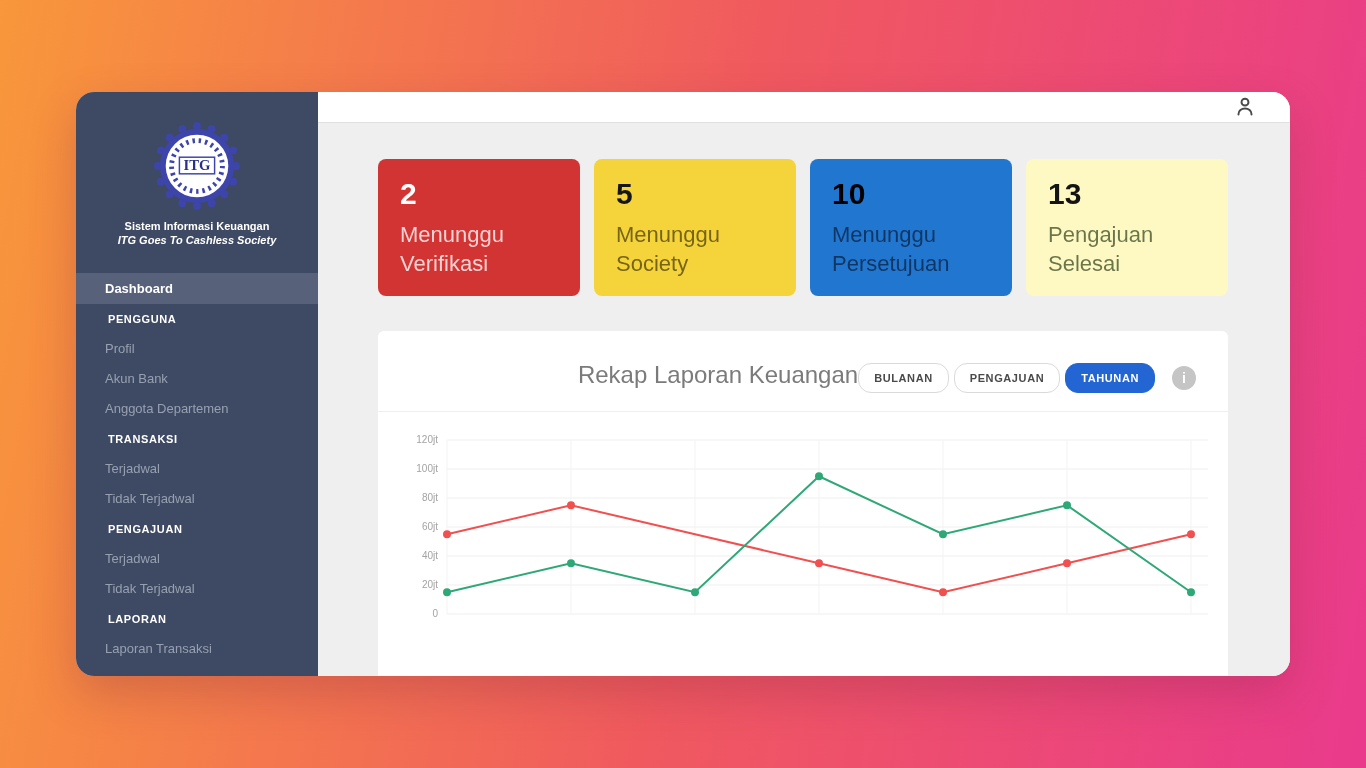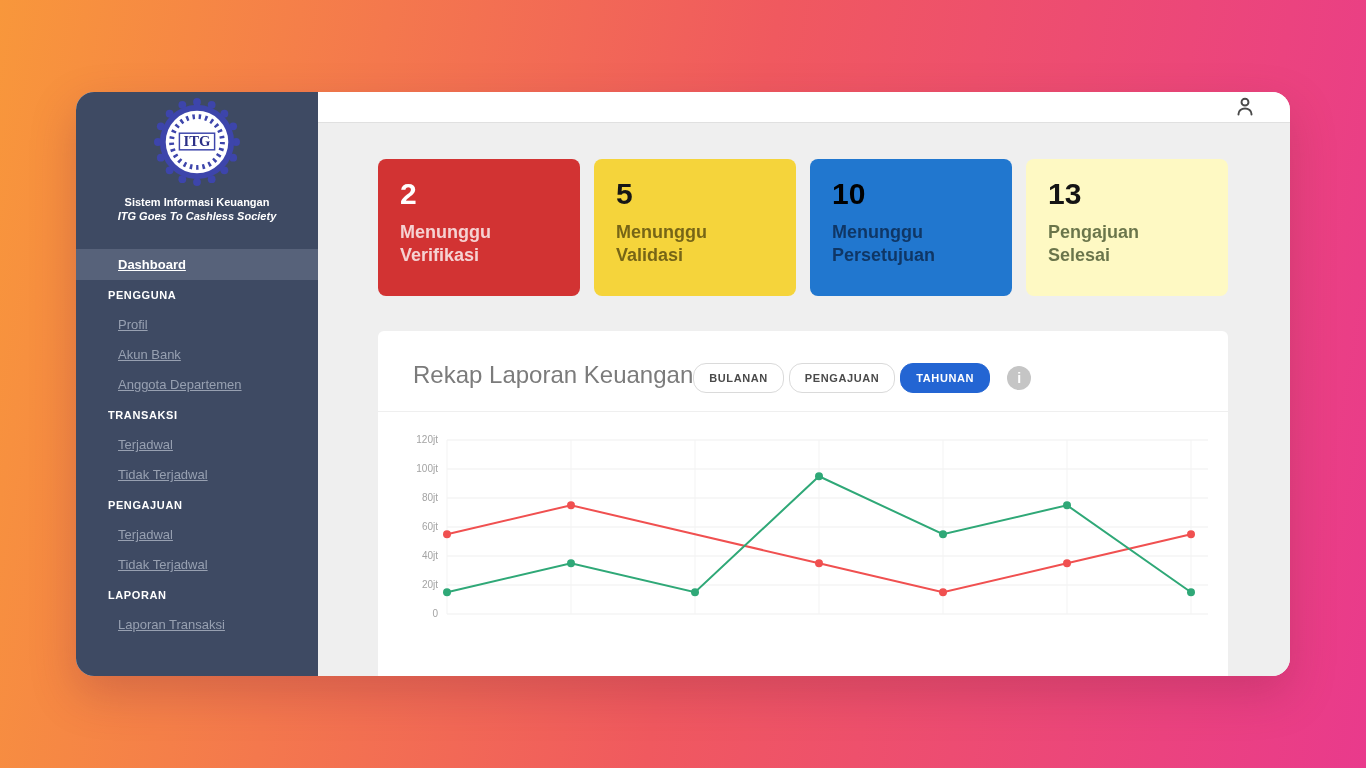--- a/index.html
+++ b/index.html
@@ -6,50 +6,50 @@
   html,body { width:1366px; height:768px; overflow:hidden;
     font-family:"Liberation Sans", sans-serif; }
   body { background:linear-gradient(100deg,#F8973B 0%,#F0595F 52%,#E93A8C 100%); position:relative; }
 
   .app { position:absolute; left:76px; top:92px; width:1214px; height:584px;
     border-radius:18px; overflow:hidden; background:#EFEFEF; display:flex;
     box-shadow:0 18px 45px rgba(120,30,60,.25); }
 
   
   .sidebar { width:242px; min-width:242px; background:#3E4A63; color:#fff; display:flex; flex-direction:column; }
-  .side-logo { padding-top:6px; display:flex; flex-direction:column; align-items:center; }
+  .side-logo { padding-top:30px; display:flex; flex-direction:column; align-items:center; }
   .logo-badge { width:88px; height:88px; }
   .side-title { margin-top:10px; text-align:center; font-size:11px; font-weight:bold; line-height:1.25; color:#fff; }
   .side-title .l2 { font-style:italic; }
   .nav { margin-top:26px; }
   .nav-row { height:30px; display:flex; align-items:center; font-size:13px; }
-  .nav-item { padding-left:42px; color:#97A0B1; cursor:pointer; width:100%; height:100%; display:flex; align-items:center;text-decoration:underline; }
+  .nav-item { padding-left:29px; color:#97A0B1; cursor:pointer; width:100%; height:100%; display:flex; align-items:center; }
   .nav-item.active { background:#57627A; color:#fff; font-weight:bold; height:31px; }
   .nav-section { padding-left:32px; color:#FFFFFF; font-weight:bold; font-size:11px; letter-spacing:.6px; }
 
   
   .main { flex:1; display:flex; flex-direction:column; }
   .topbar { height:65px; background:#fff; border-bottom:1px solid #E0E0E0;
     display:flex; align-items:center; justify-content:flex-end; padding-right:30px; }
   .user-btn { width:30px; height:30px; display:flex; align-items:center; justify-content:center; cursor:pointer; }
 
   .content { flex:1; background:#EFEFEF; padding:36px 60px 0 60px; }
 
   .stat-row { display:flex; gap:14px; }
   .stat-card { width:202px; height:137px; border-radius:8px; padding:18px 22px; }
   .stat-value { font-size:30px; font-weight:bold; margin-bottom:10px; }
-  .stat-label { font-size:18px; line-height:1.3; font-weight:700; }
+  .stat-label { font-size:22px; line-height:1.3; font-weight:400; }
   .c-red   { background:#D23333; } .c-red .stat-value{ color:#fff; } .c-red .stat-label{ color:rgba(255,255,255,.78); }
   .c-yellow{ background:#F5D43B; } .c-yellow .stat-value{ color:#161616; } .c-yellow .stat-label{ color:rgba(40,32,0,.62); }
   .c-blue  { background:#2177CF; } .c-blue .stat-value{ color:#000000; } .c-blue .stat-label{ color:rgba(5,15,35,.62); }
   .c-green { background:#7CB342; } .c-green .stat-value{ color:#141414; } .c-green .stat-label{ color:rgba(15,35,0,.62); }
 
   .report-card { margin-top:35px; width:850px; height:420px; background:#fff; border-radius:6px; }
-  .report-head { display:flex; justify-content:flex-start; align-items:flex-start;
-    padding:28px 32px 18px 35px; border-bottom:1px solid #EFEFEF; }
+  .report-head { display:flex; justify-content:flex-end; align-items:flex-start;
+    padding:28px 32px 18px 20px; border-bottom:1px solid #EFEFEF; }
   .report-title { font-size:24px; color:#7B7B7B; font-weight:500; line-height:1.35; max-width:310px; }
   .report-controls { display:flex; align-items:center; gap:5px; margin-top:4px; }
   .pbtn { height:30px; padding:0 15px; font-family:"Liberation Sans",sans-serif; font-size:11px; font-weight:bold;
     letter-spacing:.6px; color:#4A4A4A; background:#fff; border:1px solid #DADADA; border-radius:13px; cursor:pointer; }
   .pbtn.active { background:#2365D3; border-color:#2365D3; color:#fff; }
   .info-dot { width:24px; height:24px; margin-left:12px; border-radius:50%; background:#C5C5C5; color:#fff;
     display:flex; align-items:center; justify-content:center; font-size:14px; font-weight:bold; }
   .report-body { padding:18px 0 0 0;text-decoration:underline; }
 </style>
 </head>
@@ -144,21 +144,21 @@
 
     <div class="content">
 
       <div class="stat-row">
         <div class="stat-card c-red" style="background: rgb(210, 51, 51);">
           <div class="stat-value">2</div>
           <div class="stat-label">Menunggu Verifikasi</div>
         </div>
         <div class="stat-card c-yellow" style="background: rgb(245, 212, 59);">
           <div class="stat-value">5</div>
-          <div class="stat-label">Menunggu Validasi</div>
+          <div class="stat-label">Menunggu Society</div>
         </div>
         <div class="stat-card c-blue" style="background: rgb(33, 119, 207);">
           <div class="stat-value">10</div>
           <div class="stat-label">Menunggu Persetujuan</div>
         </div>
         <div class="stat-card c-green" style="background: #fef9c3;">
           <div class="stat-value">13</div>
           <div class="stat-label">Pengajuan Selesai</div>
         </div>
       </div>

